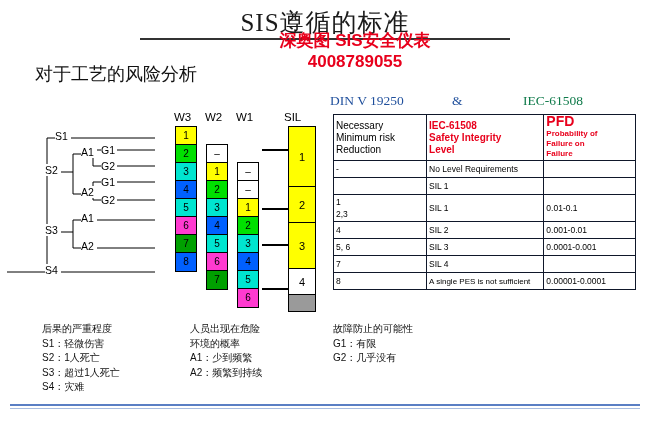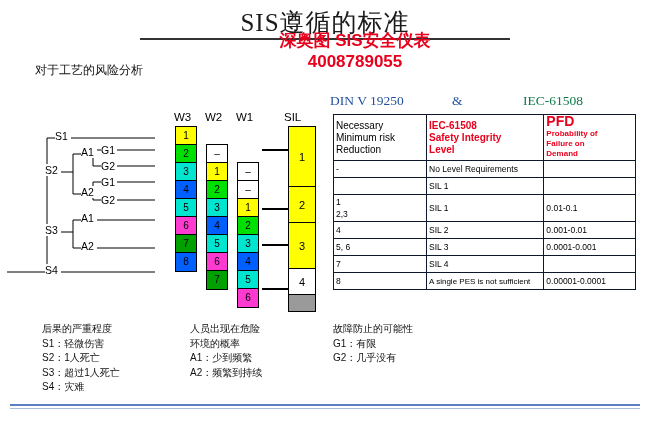--- a/index.html
+++ b/index.html
@@ -20,21 +20,21 @@
     position:absolute;left:140px;top:38px;width:370px;height:2px;background:#333;
   }
   .bottom-rule{
     position:absolute;left:10px;top:404px;width:630px;height:2px;background:#5a7fc4;
   }
   .bottom-rule2{
     position:absolute;left:10px;top:408px;width:630px;height:1px;background:#a8bde0;
   }
 
   .subtitle-risk{
-    position:absolute;left:35px;top:62px;font-size:12px;color:#111;
+    position:absolute;left:35px;top:62px;font-size:18px;color:#111;
   }
   .red-head{
     position:absolute;left:225px;top:30px;width:260px;text-align:center;
     color:#e8001c;font-size:17px;font-weight:bold;line-height:21px;
   }
   .din{
     position:absolute;left:330px;top:93px;font-family:"Liberation Serif", serif;
     font-size:13.5px;color:#1f4f9c;
   }
   .amp{
@@ -238,21 +238,21 @@
         </th>
         <th class="hB" style="width:118px;">
           <span>IEC-61508</span><br>
           <span>Safety Integrity</span><br>
           <span>Level</span>
         </th>
         <th class="hC" style="width:91px;">
           <span class="big">PFD</span><br>
           <span>Probability of</span><br>
           <span>Failure on</span><br>
-          <span>Demand</span>
+          <span>Failure</span>
         </th>
       </tr>
     </thead>
     <tbody id="rtable-body">
         <tr class="r">
           <td>-</td>
           <td>No Level Requirements</td>
           <td></td>
         </tr>
         <tr class="r">

